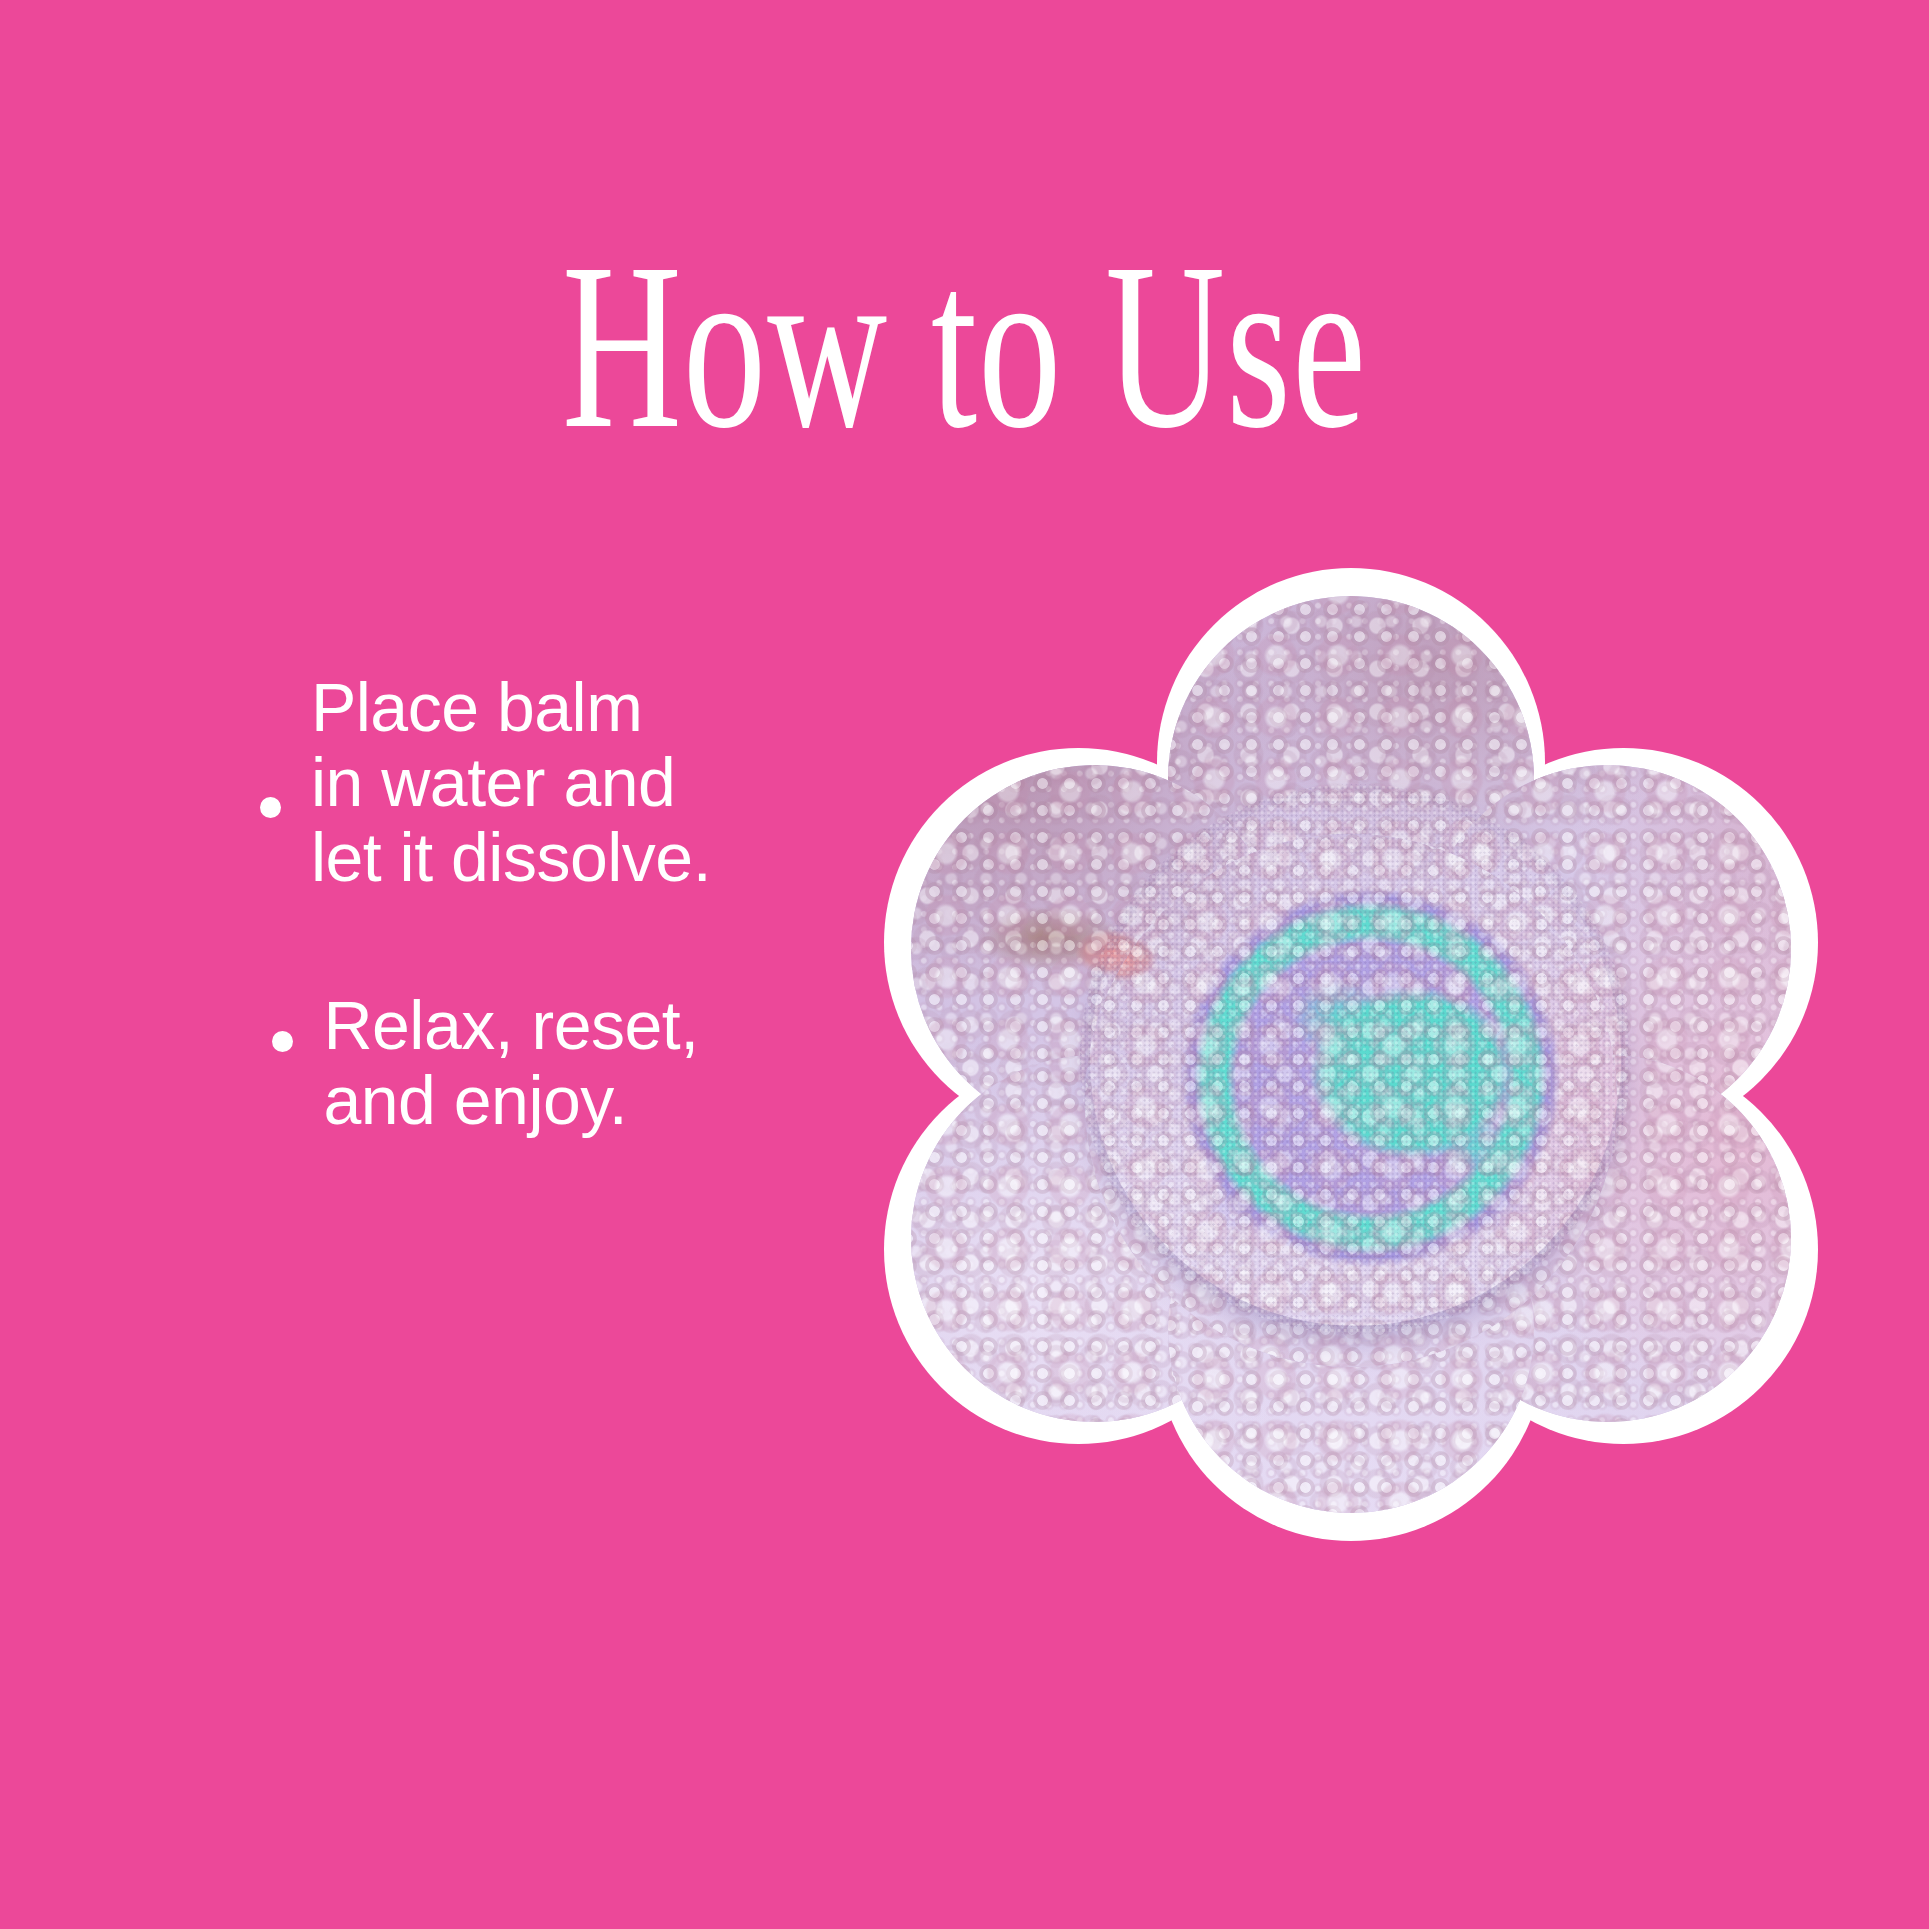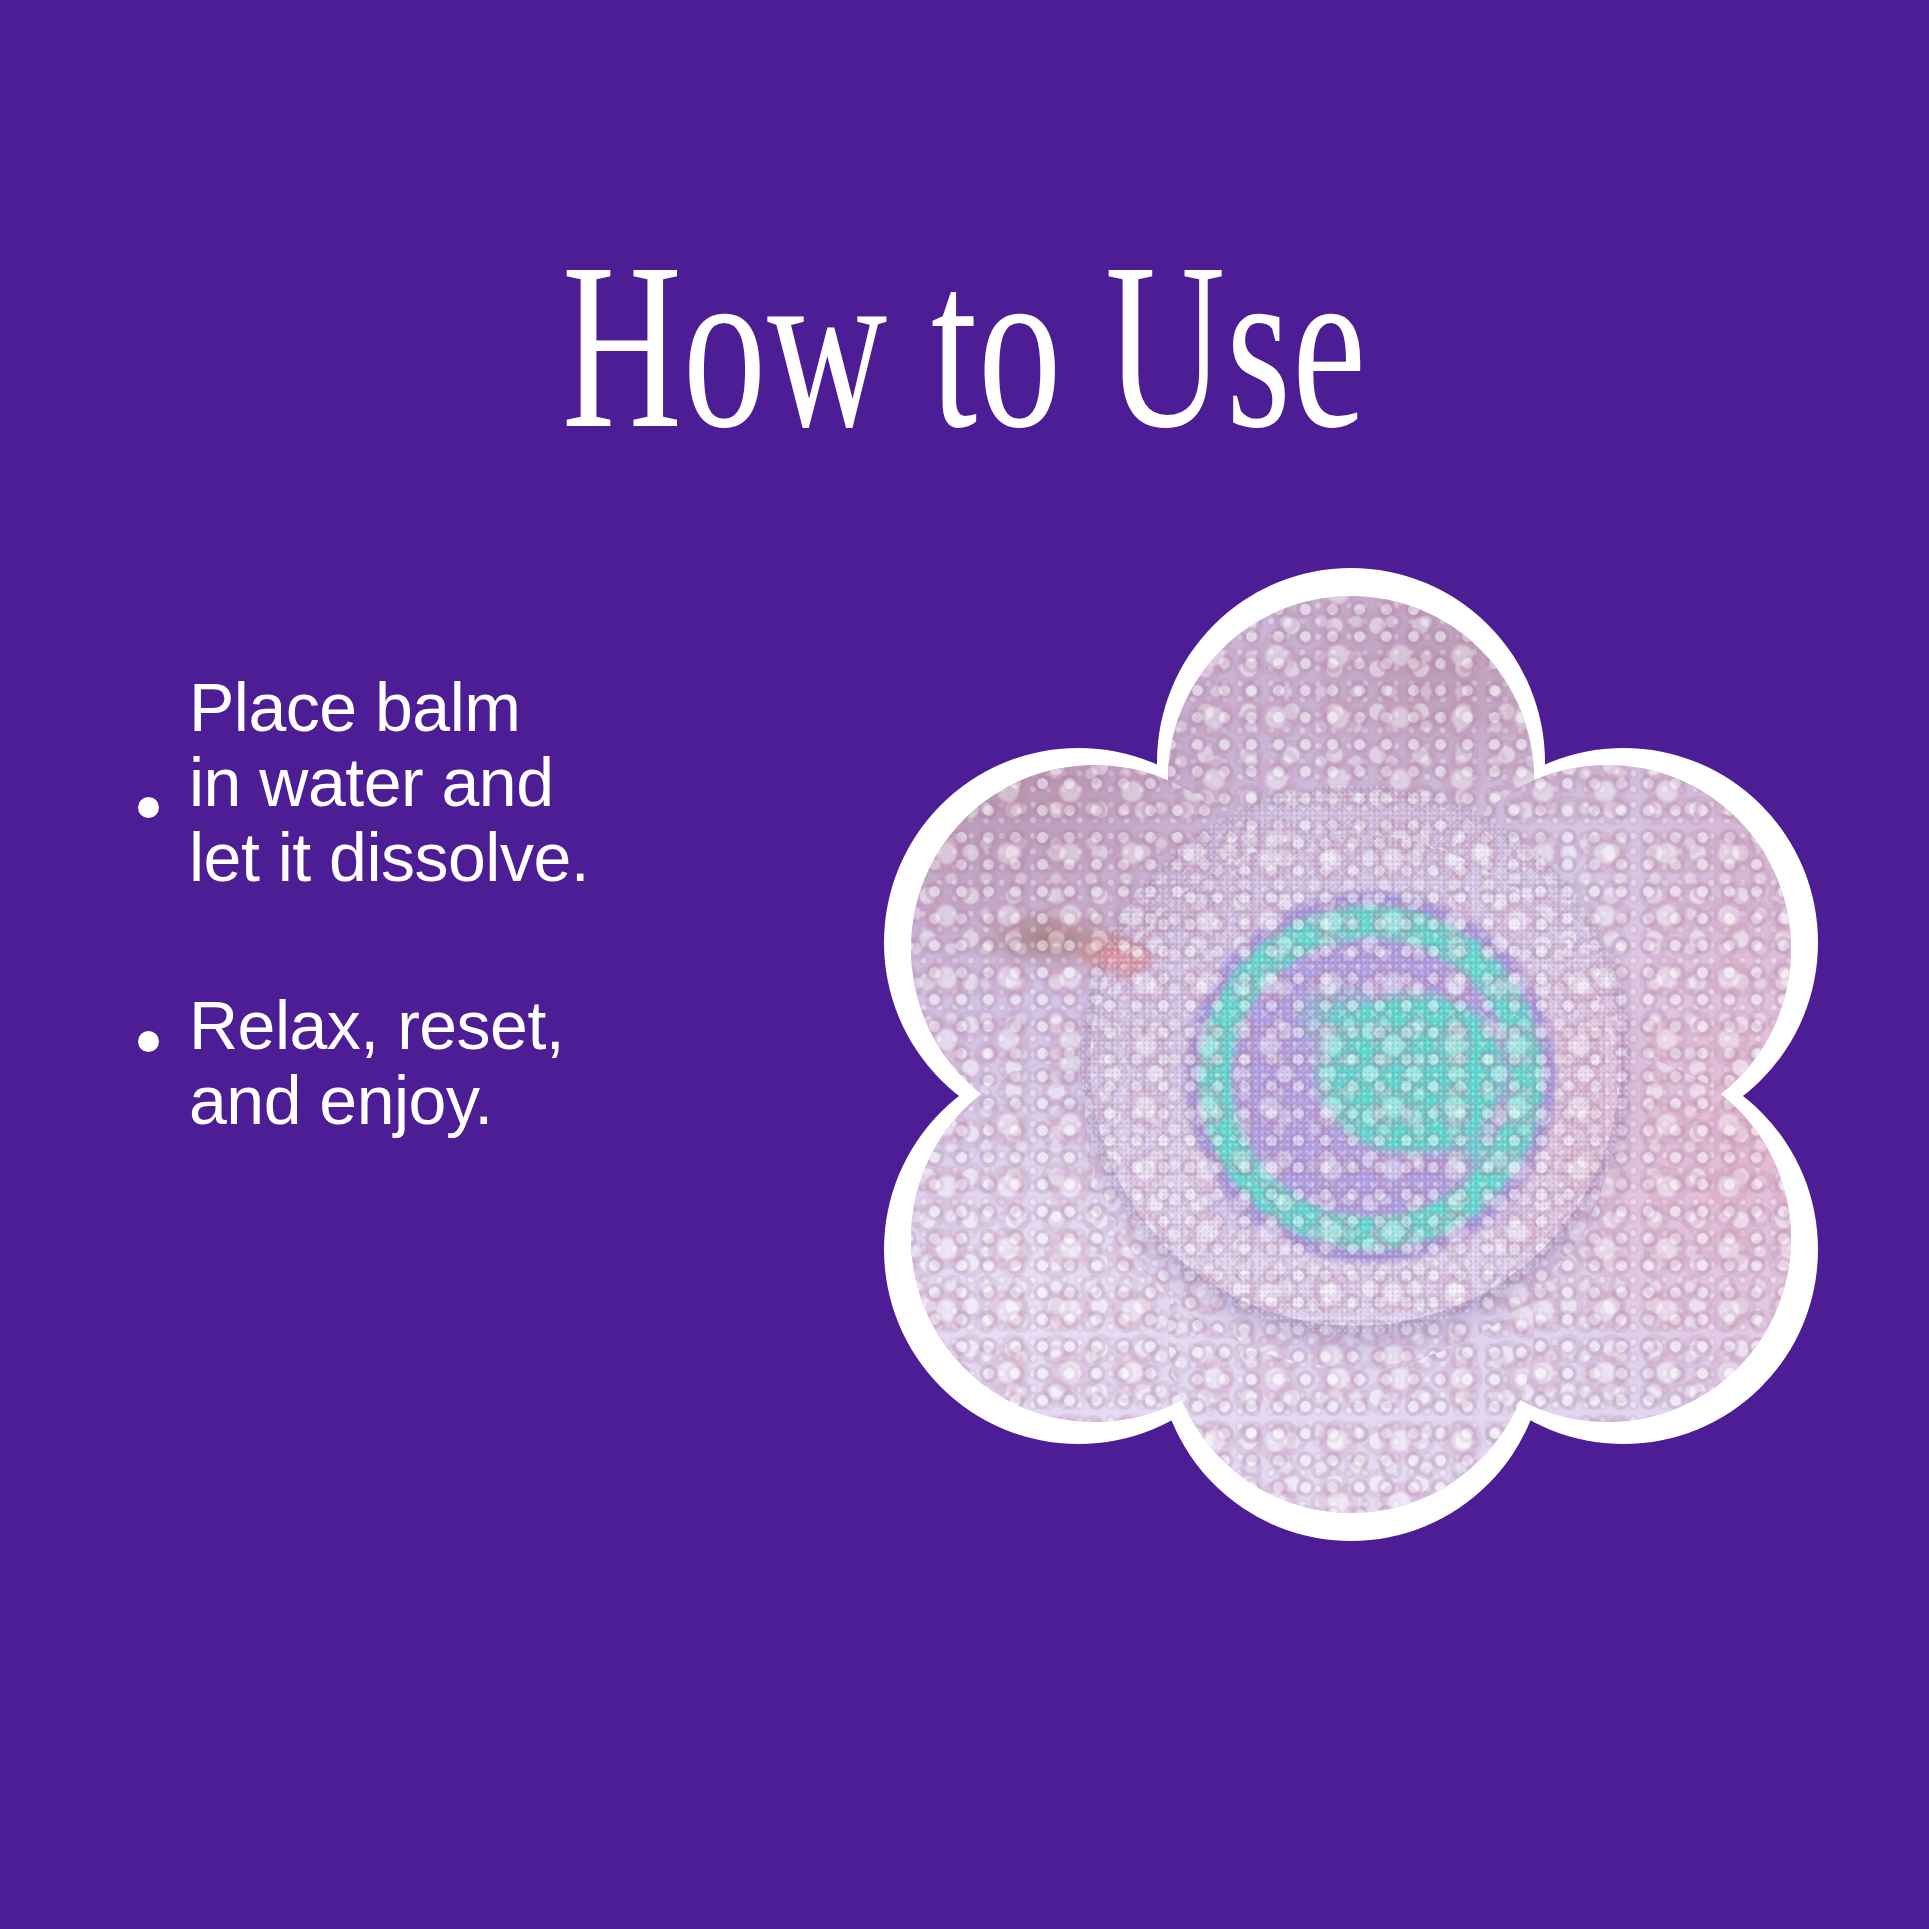--- a/index.html
+++ b/index.html
@@ -4,21 +4,21 @@
 <style>
   html, body {
     margin: 0;
     padding: 0;
     background: #fb7ca6;
   }
   #canvas {
     position: relative;
     width: 1929px;
     height: 1929px;
-    background: #4c1d95;
+    background: #ec4899;
     overflow: hidden;
     font-family: "Liberation Sans", sans-serif;
   }
 
   
   #page-title {
     position: absolute;
     left: 0;
     top: 228px;
     width: 1929px;
@@ -38,20 +38,21 @@
   #steps {
     position: absolute;
     left: 108px;
     top: 670px;
     width: 725px;
   }
   .step {
     position: relative;
     display: flex;
     align-items: flex-start;
+    justify-content: center;
   }
   .bullet-wrap {
     width: 81px;
     flex: 0 0 81px;
     display: flex;
     justify-content: center;
   }
   .bullet-dot {
     width: 21px;
     height: 21px;

